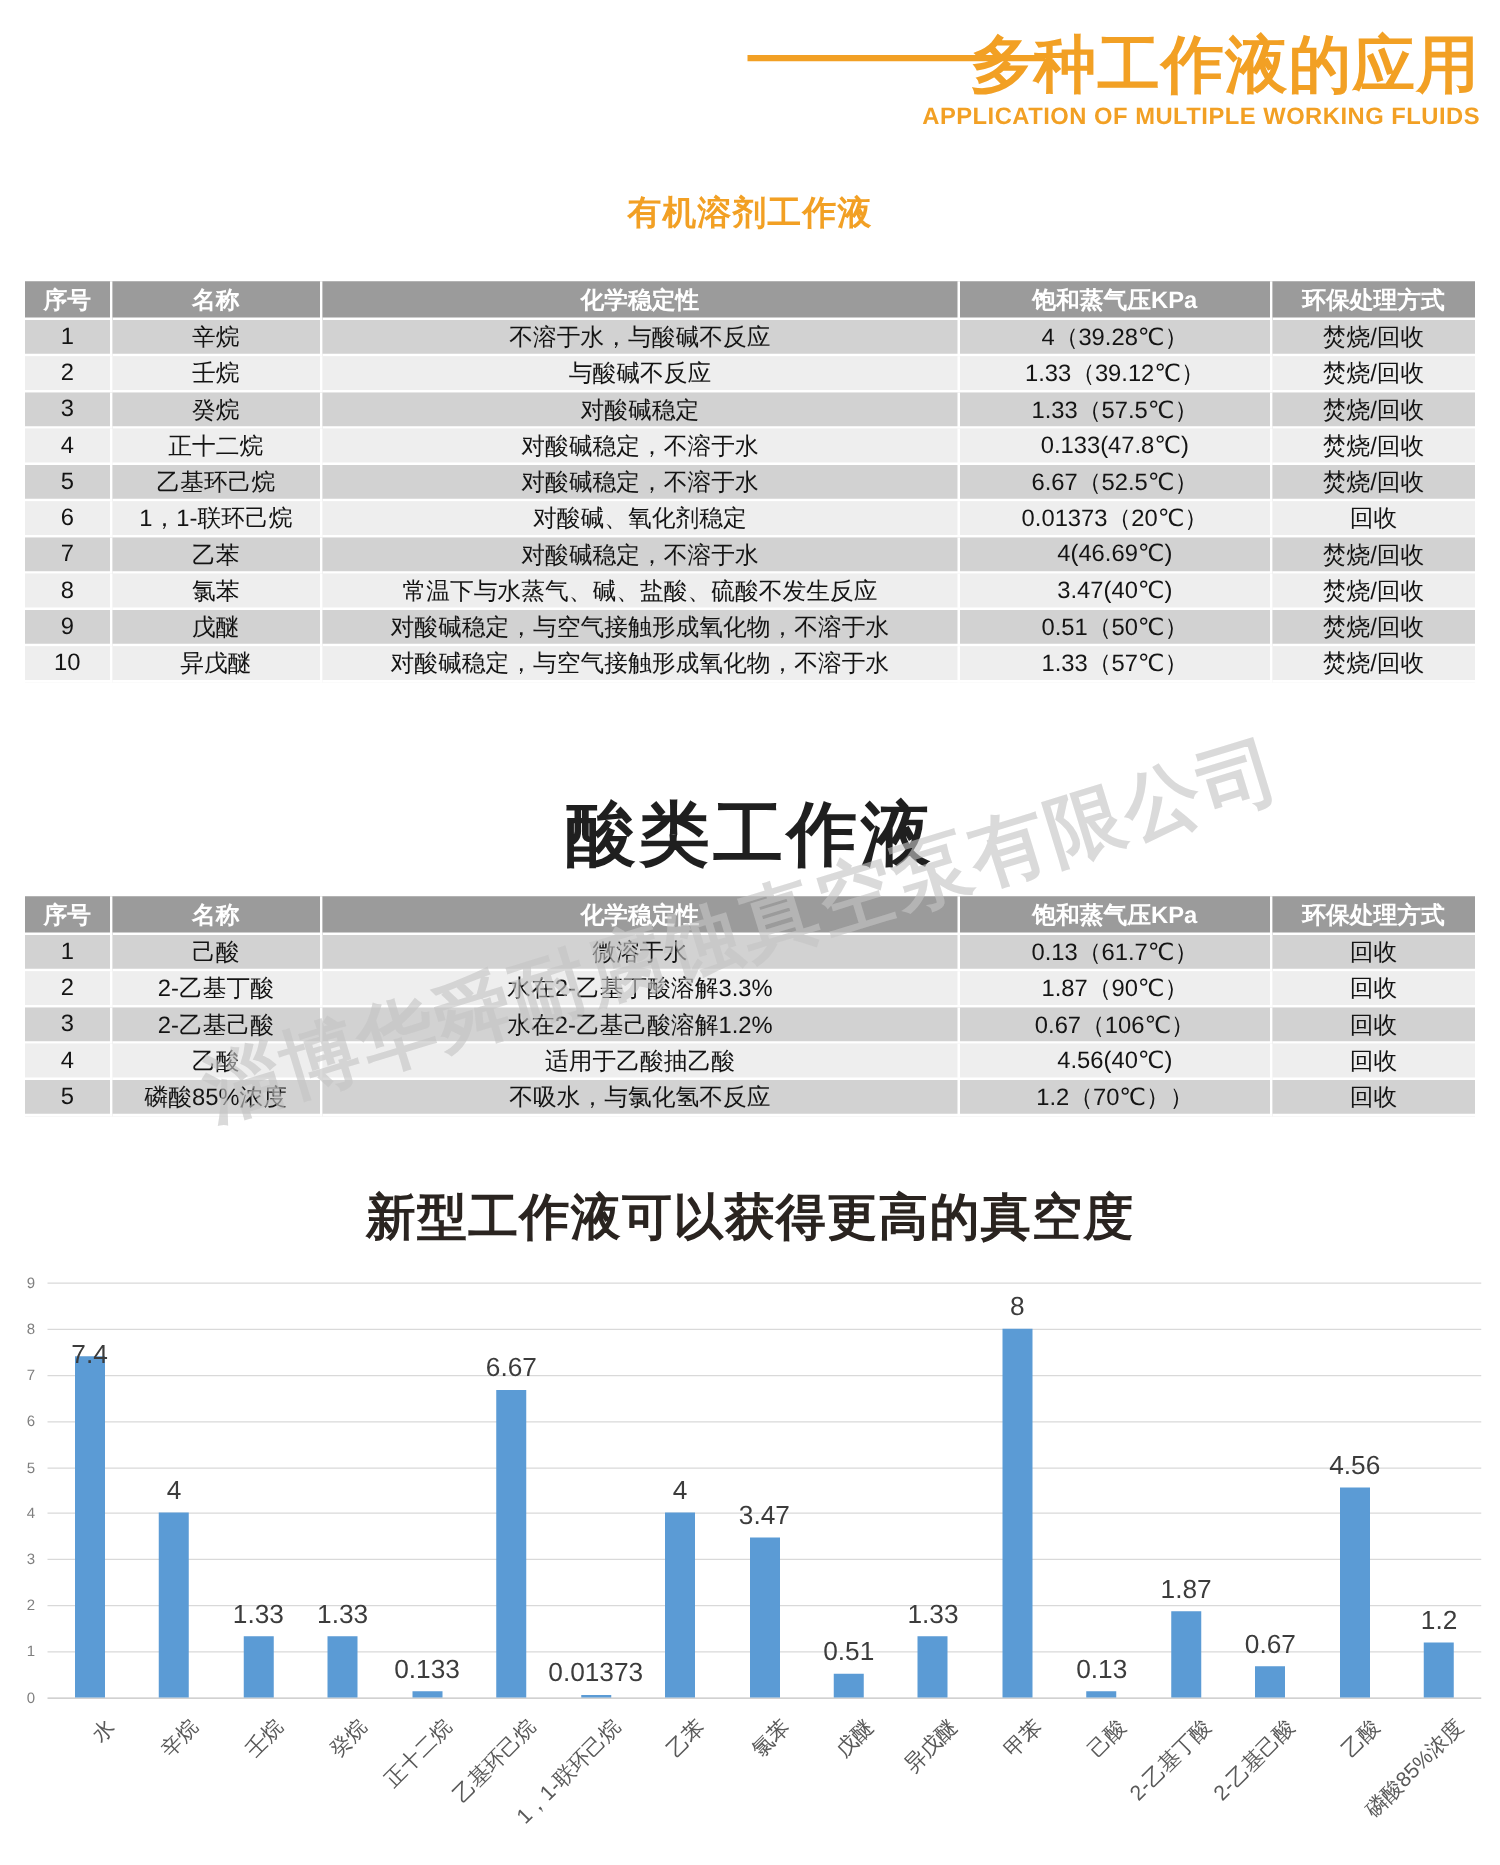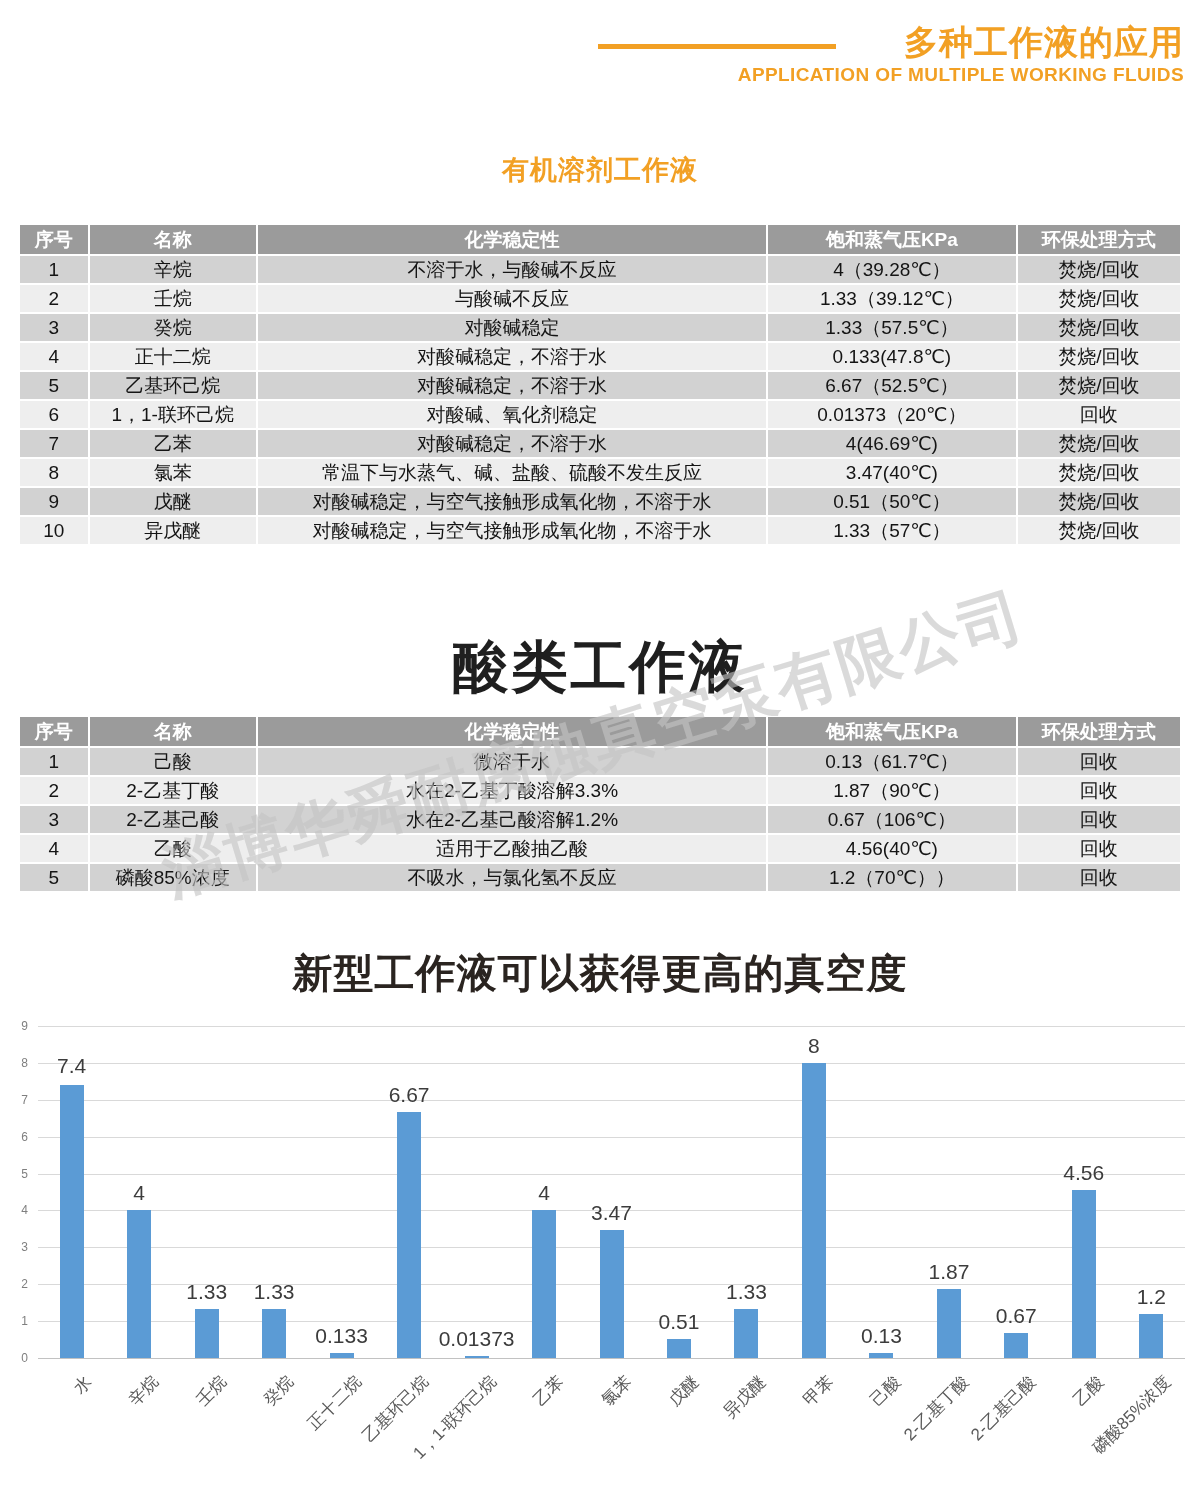--- a/index.html
+++ b/index.html
@@ -4,21 +4,21 @@
 <style>
   html,body{margin:0;padding:0;}
   body{
     width:1200px;height:1492px;position:relative;background:#ffffff;
     font-family:"Liberation Sans","DejaVu Sans",sans-serif;
     overflow:hidden;color:#1a1a1a;
   }
   
   .header-line{position:absolute;left:598px;top:44px;width:238px;height:5px;background:#F2A024;}
   .header-text{position:absolute;right:16px;top:22px;text-align:right;}
-  .header-title{font-size:34px;font-weight:bold;color:#F2A024;line-height:1.2;letter-spacing:1px;}
+  .header-title{font-size:50px;font-weight:bold;color:#F2A024;line-height:1.2;letter-spacing:1px;}
   .header-subtitle{font-size:19px;font-weight:bold;color:#F2A024;margin-top:1px;letter-spacing:.4px;}
   
   .sec1-title{position:absolute;top:152px;left:0;width:100%;text-align:center;
     font-size:27px;font-weight:bold;color:#F2A024;letter-spacing:1px;}
   .sec2-title{position:absolute;top:630px;left:0;width:100%;text-align:center;
     font-size:56px;font-weight:bold;color:#1f1f1f;letter-spacing:3px;z-index:2;}
   .chart-title{position:absolute;top:946px;left:0;width:100%;text-align:center;
     font-size:40px;font-weight:bold;color:#2a2420;letter-spacing:1px;}
   
   table.data-table{position:absolute;left:20px;width:1160px;border-collapse:separate;border-spacing:0;
@@ -230,21 +230,21 @@
       <div class="ytick" style="left: 0px; top: 157.556px;">5</div>
       <div class="gridline" style="left: 38px; top: 126.667px; width: 1147px;"></div>
       <div class="ytick" style="left: 0px; top: 120.667px;">6</div>
       <div class="gridline" style="left: 38px; top: 89.7778px; width: 1147px;"></div>
       <div class="ytick" style="left: 0px; top: 83.7778px;">7</div>
       <div class="gridline" style="left: 38px; top: 52.8889px; width: 1147px;"></div>
       <div class="ytick" style="left: 0px; top: 46.8889px;">8</div>
       <div class="gridline" style="left: 38px; top: 16px; width: 1147px;"></div>
       <div class="ytick" style="left: 0px; top: 10px;">9</div>
       <div class="bar" style="left: 59.7px; top: 75px; width: 24px; height: 273px; background: rgb(91, 155, 213);"></div>
-      <div class="bar-label" style="left: 11.7px; top: 44px;">7.4</div>
+      <div class="bar-label" style="left: 11.7px; top: 62px;">7.4</div>
       <div class="xlabel" style="left: -88.3px; top: 362px;">水</div>
       <div class="bar" style="left: 127.2px; top: 200px; width: 24px; height: 148px; background: rgb(91, 155, 213);"></div>
       <div class="bar-label" style="left: 79.2px; top: 171px;">4</div>
       <div class="xlabel" style="left: -20.8px; top: 362px;">辛烷</div>
       <div class="bar" style="left: 194.7px; top: 299px; width: 24px; height: 49px; background: rgb(91, 155, 213);"></div>
       <div class="bar-label" style="left: 146.7px; top: 270px;">1.33</div>
       <div class="xlabel" style="left: 46.7px; top: 362px;">壬烷</div>
       <div class="bar" style="left: 262.1px; top: 299px; width: 24px; height: 49px; background: rgb(91, 155, 213);"></div>
       <div class="bar-label" style="left: 214.1px; top: 270px;">1.33</div>
       <div class="xlabel" style="left: 114.1px; top: 362px;">癸烷</div>

